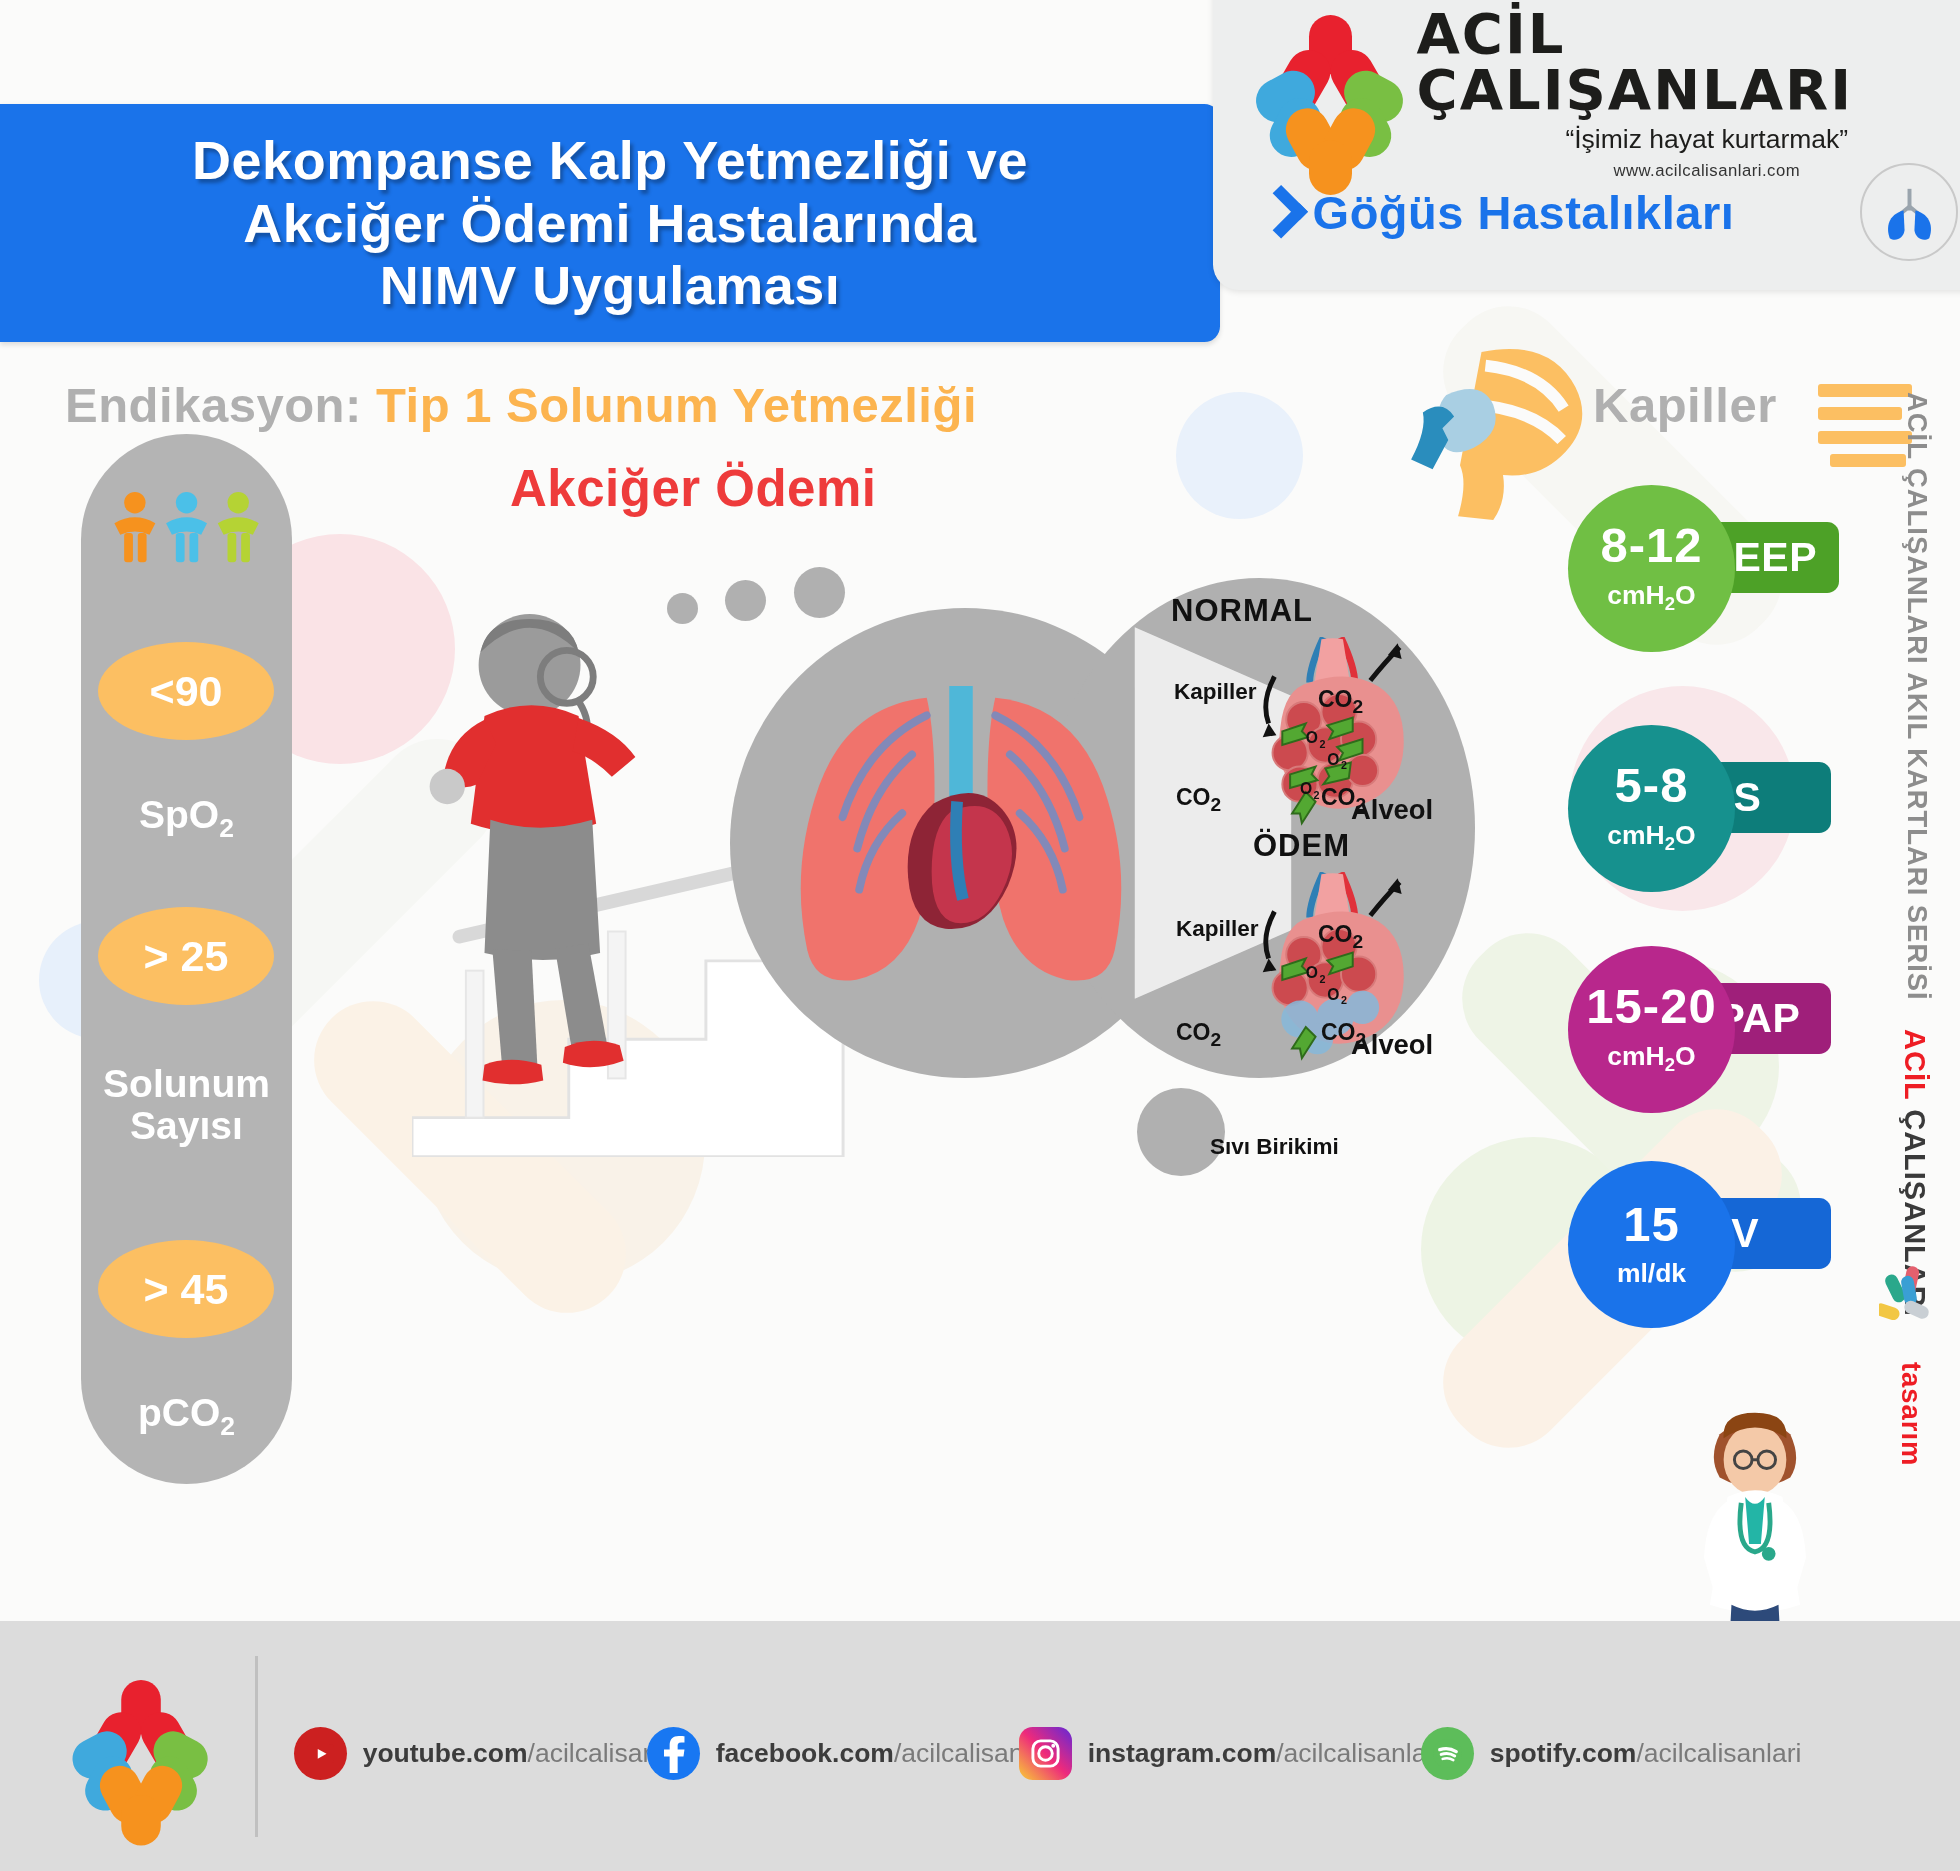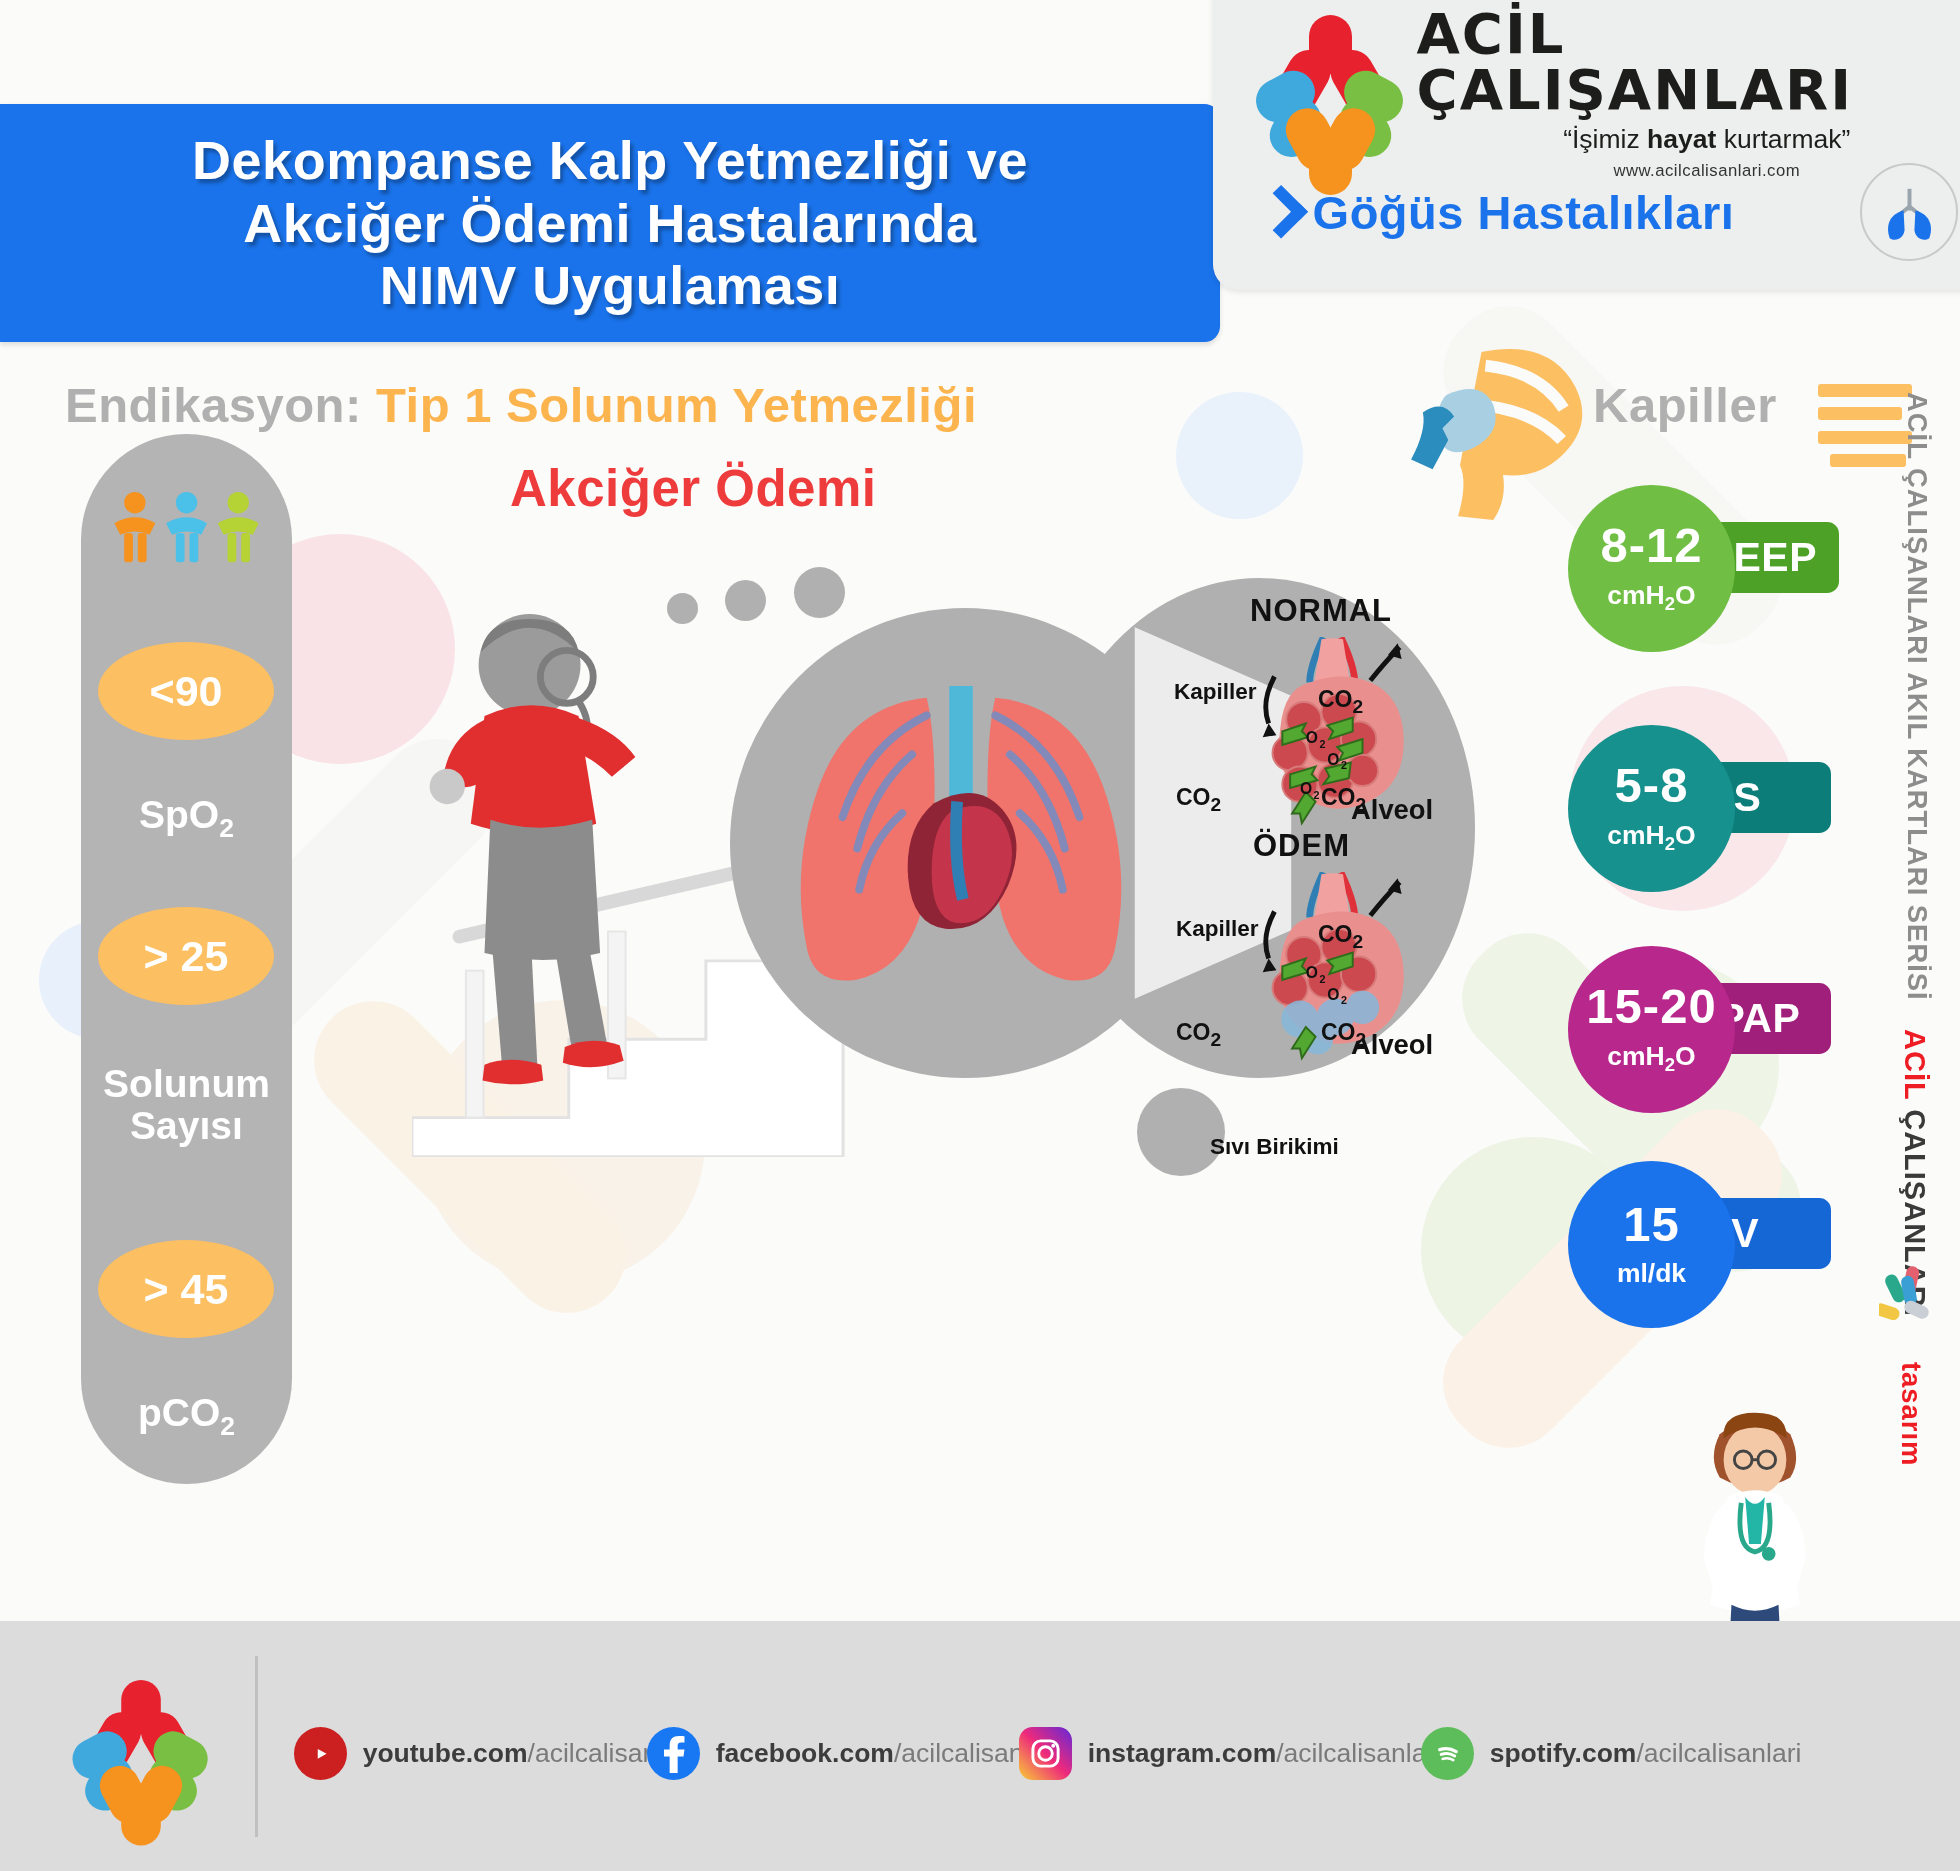--- a/index.html
+++ b/index.html
@@ -33,21 +33,21 @@
     box-shadow:0 2px 6.9px rgba(0,0,0,.10);
   }
   .brand-row{ position:absolute; left:49px; top:35px; display:flex; align-items:center; gap:23.5px;}
   .brand-mark{ position:relative; width:137px; height:157px;}
   .petal{ position:absolute; border-radius:39px; }
   .brand-name{
     font-size:56px; font-weight:bold; color:#1d1d1b; letter-spacing:2px;
     font-family:"DejaVu Sans", sans-serif; line-height:1;
   }
   .brand-slogan{ font-size:26.5px; color:#1d1d1b; margin-top:5.9px; text-align:center;}
-  .brand-slogan b{ font-weight:bold; }
+  .brand-slogan b{ font-weight:normal; }
   .brand-url{ font-size:16.7px; color:#333; text-align:center; margin-top:5.9px; letter-spacing:0.5px;}
 
   .dept-row{ position:absolute; left:43px; top:214px; display:flex; align-items:center; gap:21.6px;}
   .chev{ width:35px; height:51px; position:relative;}
   .chev:before{ content:""; position:absolute; left:5.9px; top:5.9px; width:25.5px; height:25.5px;
      border-right:12.7px solid #1a73ea; border-bottom:12.7px solid #1a73ea; transform:rotate(-45deg);}
   .dept-name{ font-size:47px; font-weight:bold; color:#1a73ea; letter-spacing:0.5px;}
   .lung-badge{ position:absolute; right:39px; top:192px; width:98px; height:98px;
      border-radius:50%; border:2.9px solid #c9c9c9; background:#edeeee;
      display:flex; align-items:center; justify-content:center;}
@@ -298,21 +298,21 @@
       <path d="M200 128 q40-16 56 16 q14 30 -4 66 q-18 36 -48 32 q-24-6 -24-52 q0-46 20-62Z" fill="#c4354c"></path>
       <path d="M206 118 q-4 60 6 100" stroke="#2f7fb5" stroke-width="12" fill="none"></path>
     </svg>
 
     <svg width="176" height="372" viewBox="0 0 180 380" style="position:absolute;left:1125px;top:627px;">
       <path d="M10 0 L170 70 L170 310 L10 380 Z" fill="#f3f3f3" opacity=".9"></path>
     </svg>
   </div>
 
   <div>
-    <div class="alv-label alv-title" style="left:1250px;top:593px;">NORMAL</div>
+    <div class="alv-label alv-title" style="left:1171px;top:593px;">NORMAL</div>
     <div class="alv-label alv-sub" style="left:1174px;top:635px;">Kapiller</div>
     <div class="alv-label alv-sub" style="left:1351px;top:750px;font-size:27.4px;">Alveol</div>
 
     <svg width="225" height="216" viewBox="0 0 230 220" style="position:absolute;left:1206px;top:637px;">
       <path d="M120 0 q-14 30 -14 46" stroke="#2f7fb5" stroke-width="7" fill="none"></path>
       <path d="M138 0 q14 30 14 46" stroke="#e0313a" stroke-width="7" fill="none"></path>
       <path d="M118 2 q12-2 22 0 l8 50 q-20 6 -38 0 Z" fill="#f2a1a1"></path>
       <path d="M106 46 q-26 6 -30 46 q-6 44 18 66 q32 28 72 10 q34-16 36-56 q2-44 -26-62 q-30-18 -70-4Z" fill="#e9908f"></path>
       <g fill="#cc4a4f" stroke="#d87a7a" stroke-width="2">
         <circle cx="100" cy="84" r="18"></circle>

